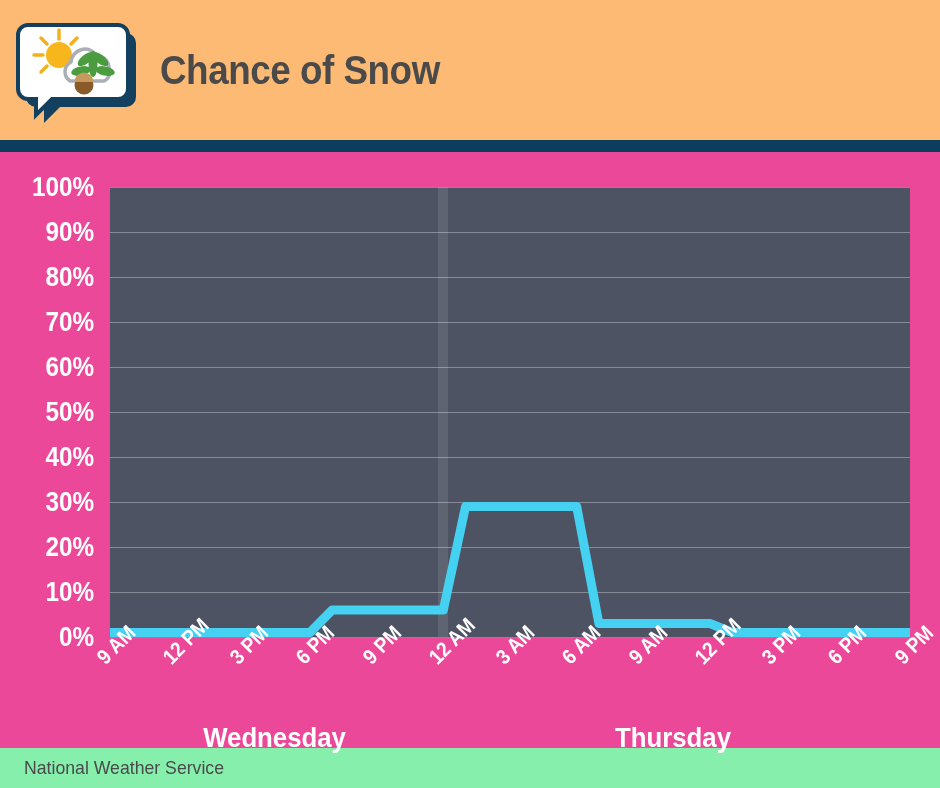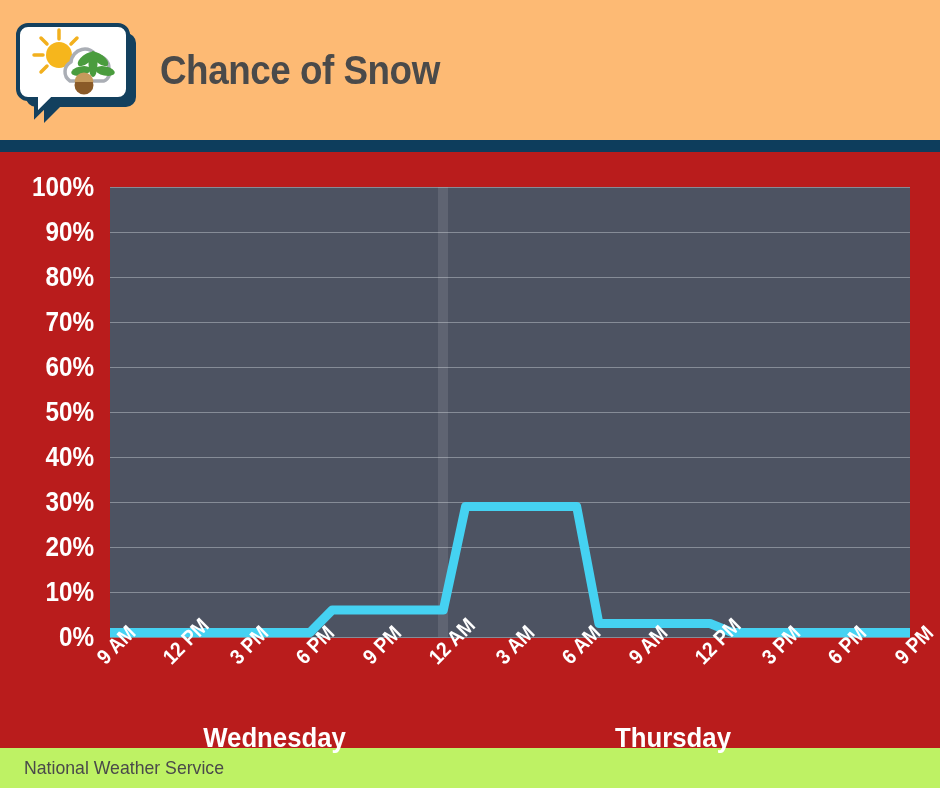--- a/index.html
+++ b/index.html
@@ -29,21 +29,21 @@
     transform-origin: left center;
   }
 
   
   #divider-bar { height: 12px; background: #0d3d5c; width: 100%; }
 
   
   #chart-panel {
     position: relative;
     height: 596px;
-    background: #b91c1c;
+    background: #ec4899;
     width: 100%;
   }
 
   
   #plot-area {
     position: absolute;
     left: 110px; top: 35px;
     width: 800px; height: 450px;
     background: #4d5362;
     overflow: visible;
@@ -95,21 +95,21 @@
     color: #ffffff;
     font-size: 28px;
     font-weight: bold;
     white-space: nowrap;
     transform: scaleX(0.92);
   }
 
   
   #footer {
     height: 40px;
-    background: #bef264;
+    background: #86efac;
     display: flex;
     align-items: center;
     padding-left: 24px;
   }
   #footer-text {
     font-size: 19px;
     color: #4a4a4a;
     transform: scaleX(0.93);
     transform-origin: left center;
   }

